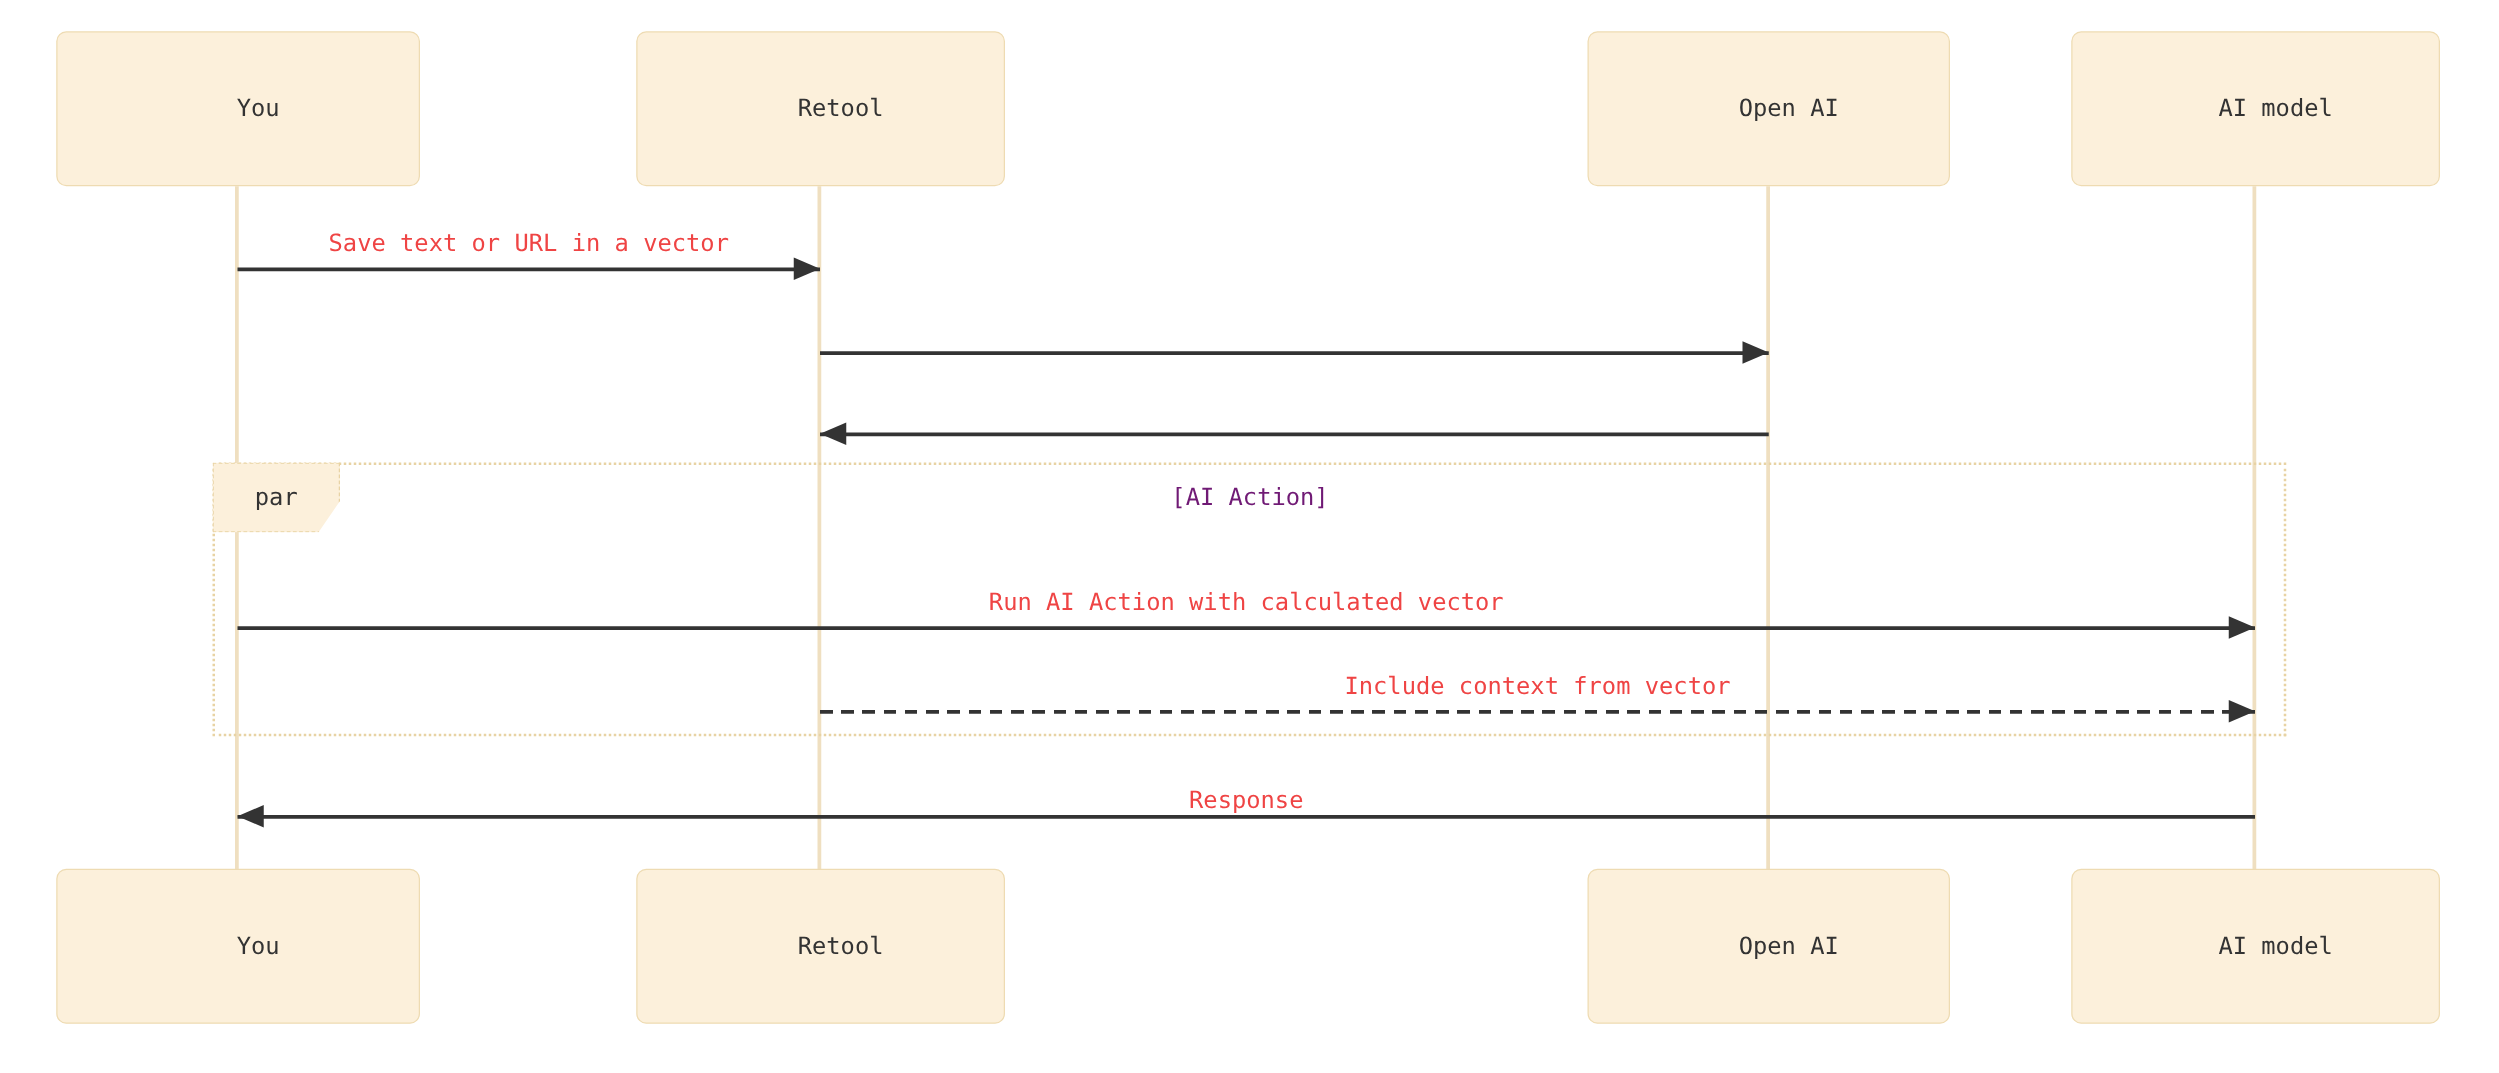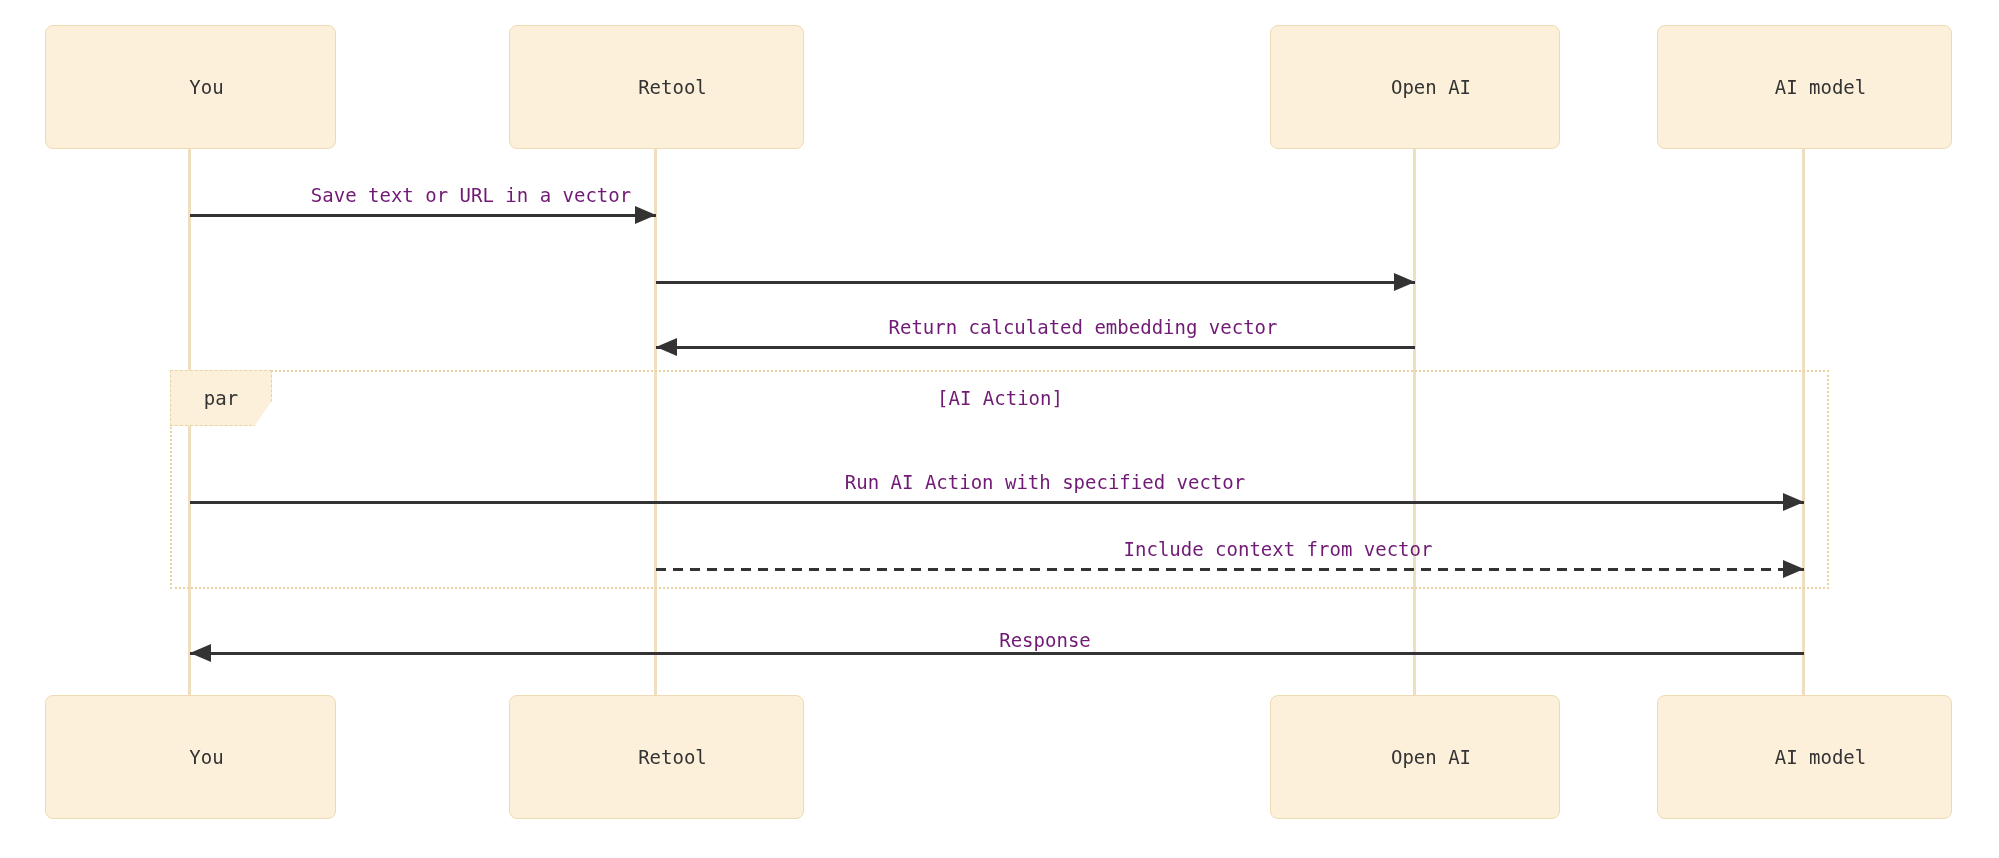--- a/index.html
+++ b/index.html
@@ -35,22 +35,21 @@
     font-size: 19px;
     color: #333333;
     box-sizing: border-box;
     padding-left: 32px;
   }
   .msg-label {
     position: absolute;
     transform: translateX(-50%);
     font-size: 19px;
     white-space: nowrap;
-    color: #701a75;
-    margin-left: 48px;
+    color: #ef4444;
   }
   .msg-line {
     position: absolute;
     height: 3px;
     background: #333333;
   }
   .msg-line.dashed {
     background: repeating-linear-gradient(90deg, #333333 0 10px, transparent 10px 17px);
   }
   .arrowhead {
@@ -133,31 +132,30 @@
     <span>AI model</span>
   </div>
 
   <div class="msg-label" style="left:423px; top:184px">Save text or URL in a vector</div>
   <div class="msg-line" style="left:190px; top:214px; width:466px"></div>
   <div class="arrowhead right" style="left:635px; top:206px"></div>
 
   <div class="msg-line" style="left:656px; top:281px; width:759px"></div>
   <div class="arrowhead right" style="left:1394px; top:273px"></div>
 
-  <div class="msg-label" style="left:1035px; top:316px">Return calculated embedding vector</div>
   <div class="msg-line" style="left:656px; top:346px; width:759px"></div>
   <div class="arrowhead left" style="left:656px; top:338px"></div>
 
   <div class="par-frame"></div>
   <div class="par-tab">
     <span>par</span>
   </div>
   <div class="par-condition">[AI Action]</div>
 
-  <div class="msg-label" style="left:997px; top:471px">Run AI Action with specified vector</div>
+  <div class="msg-label" style="left:997px; top:471px">Run AI Action with calculated vector</div>
   <div class="msg-line" style="left:190px; top:501px; width:1614px"></div>
   <div class="arrowhead right" style="left:1783px; top:493px"></div>
 
   <div class="msg-label" style="left:1230px; top:538px">Include context from vector</div>
   <div class="msg-line dashed" style="left:656px; top:568px; width:1148px"></div>
   <div class="arrowhead right" style="left:1783px; top:560px"></div>
 
   <div class="msg-label" style="left:997px; top:629px">Response</div>
   <div class="msg-line" style="left:190px; top:652px; width:1614px"></div>
   <div class="arrowhead left" style="left:190px; top:644px"></div>

